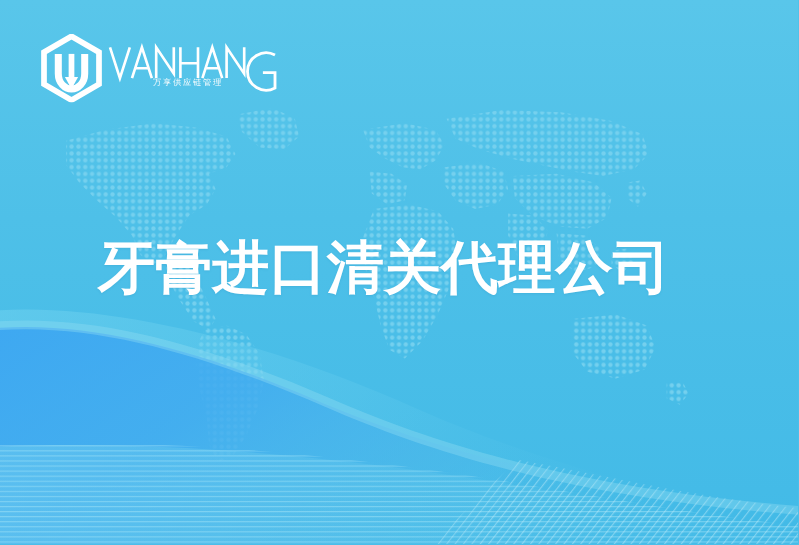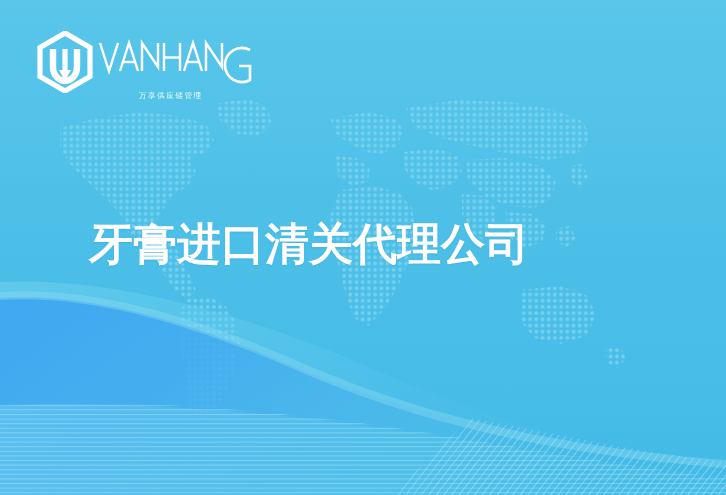--- a/index.html
+++ b/index.html
@@ -19,27 +19,26 @@
   #logo{position:absolute;left:36px;top:31px;width:240px;height:62px;}
   #logo-mark{position:absolute;left:0;top:0;width:58px;height:62px;}
   #logo-wordmark{
     position:absolute;left:62px;top:6px;width:180px;height:52px;
   }
   #logo-cn{
     position:absolute;left:103px;top:39px;
     font-size:7.5px;letter-spacing:1.6px;color:#ffffff;
     white-space:nowrap;opacity:.97;
     font-family:"DejaVu Sans",sans-serif;
-    margin-top:21px;
   }
 
   
   #headline{
     position:absolute;left:89px;top:213px;
-    font-size:44px;line-height:62px;
+    font-size:52px;line-height:62px;
     font-weight:bold;color:#ffffff;
     letter-spacing:0px;white-space:nowrap;
     font-family:"DejaVu Sans","Liberation Sans",sans-serif;
     text-shadow:0 1px 2px rgba(40,130,180,.18);
   }
 
   
   #phone{
     position:absolute;right:24px;top:441px;
     font-size:16px;color:#ffffff;letter-spacing:.4px;

